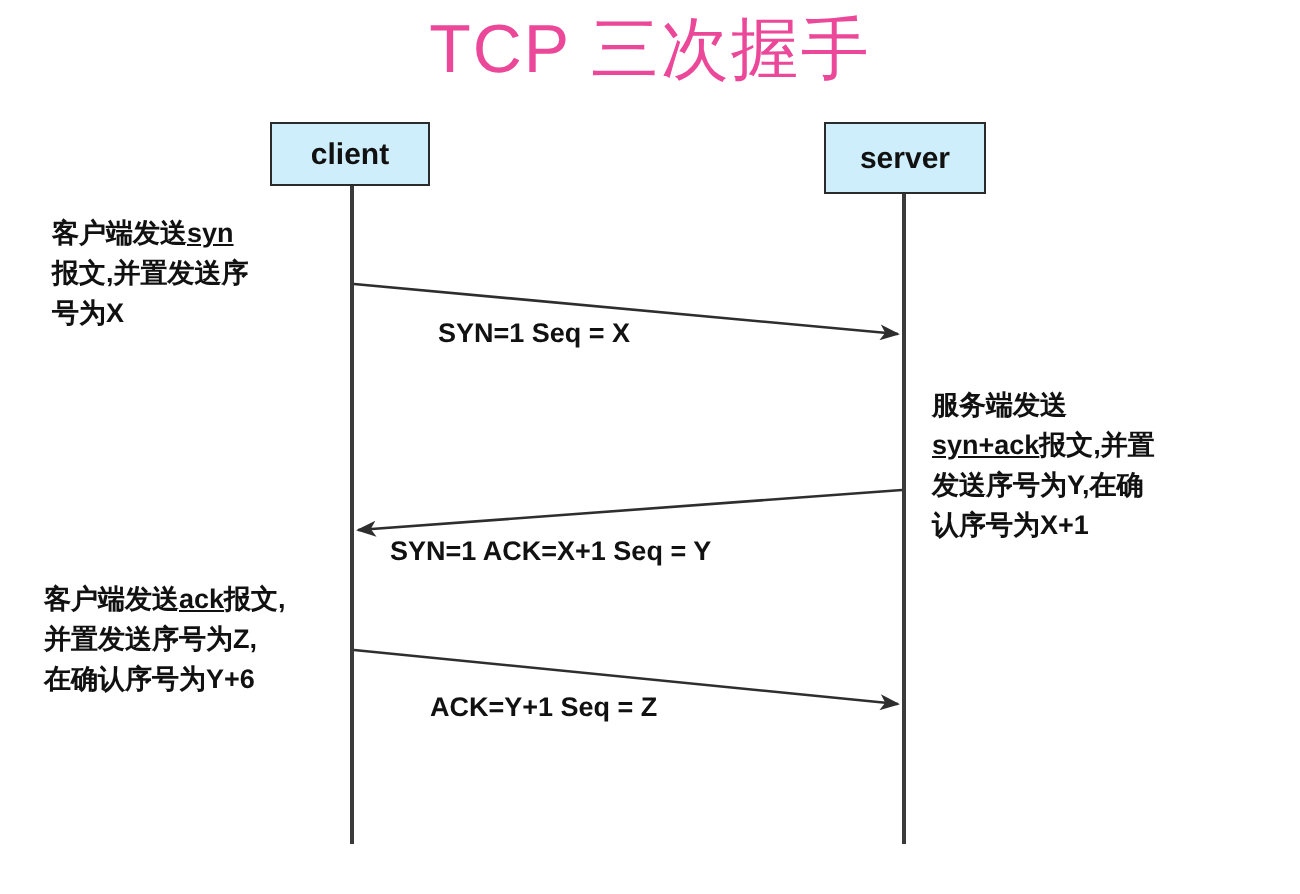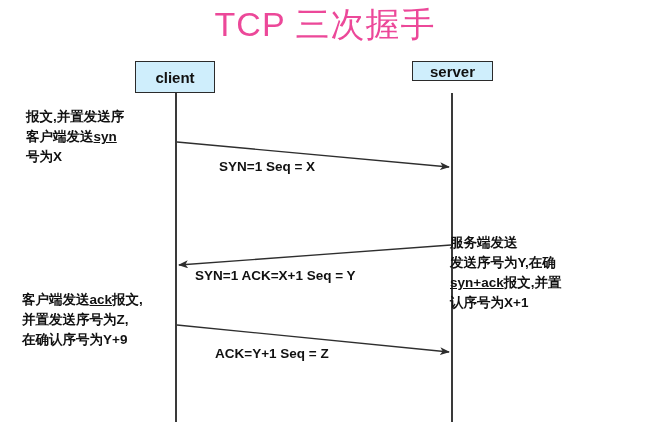--- a/index.html
+++ b/index.html
@@ -41,21 +41,21 @@
     background: #cfeefc;
     border: 1px solid #2b2b2b;
     display: flex;
     align-items: center;
     justify-content: center;
     font-size: 15px;
     font-weight: 700;
     color: #111111;
   }
   #client-box { left: 135px; top: 61px; width: 80px; height: 32px; }
-  #server-box { left: 412px; top: 61px; width: 81px; height: 20px; }
+  #server-box { left: 412px; top: 61px; width: 81px; height: 36px; }
 
   .msg-label {
     position: absolute;
     font-size: 13.5px;
     font-weight: 700;
     color: #111111;
     white-space: nowrap;
     margin-top: 40px;
   }
   #msg-label-1 { left: 219px; top: 119px; }
@@ -64,21 +64,21 @@
 
   .note {
     position: absolute;
     font-size: 13.5px;
     font-weight: 700;
     line-height: 20px;
     color: #111111;
     white-space: nowrap;
   }
   #note-client-syn { left: 26px; top: 107px; }
-  #note-server-synack { left: 450px; top: 193px; margin-top: 40px; }
+  #note-server-synack { left: 466px; top: 193px; }
   #note-client-ack { left: 22px; top: 290px; }
 
   .u { text-decoration: underline; }
 </style>
 </head>
 <body>
 
 <div id="stage">
 
   <div class="title">TCP 三次握手</div>
@@ -106,31 +106,31 @@
 
   <div class="node-box" id="server-box">
     <span>server</span>
   </div>
 
   <div class="msg-label" id="msg-label-1">SYN=1  Seq = X</div>
   <div class="msg-label" id="msg-label-2">SYN=1  ACK=X+1 Seq = Y</div>
   <div class="msg-label" id="msg-label-3">ACK=Y+1 Seq = Z</div>
 
   <div class="note" id="note-client-syn">
+    <div><span>客户端发送</span><span class="u">syn</span></div>
     <div>报文,并置发送序</div>
-    <div><span>客户端发送</span><span class="u">syn</span></div>
     <div>号为X</div>
   </div>
 
   <div class="note" id="note-server-synack">
     <div>服务端发送</div>
+    <div><span class="u">syn+ack</span><span>报文,并置</span></div>
     <div>发送序号为Y,在确</div>
-    <div><span class="u">syn+ack</span><span>报文,并置</span></div>
     <div>认序号为X+1</div>
   </div>
 
   <div class="note" id="note-client-ack">
     <div><span>客户端发送</span><span class="u">ack</span><span>报文,</span></div>
     <div>并置发送序号为Z,</div>
-    <div>在确认序号为Y+9</div>
+    <div>在确认序号为Y+6</div>
   </div>
 
 </div>
 
 </body></html>

